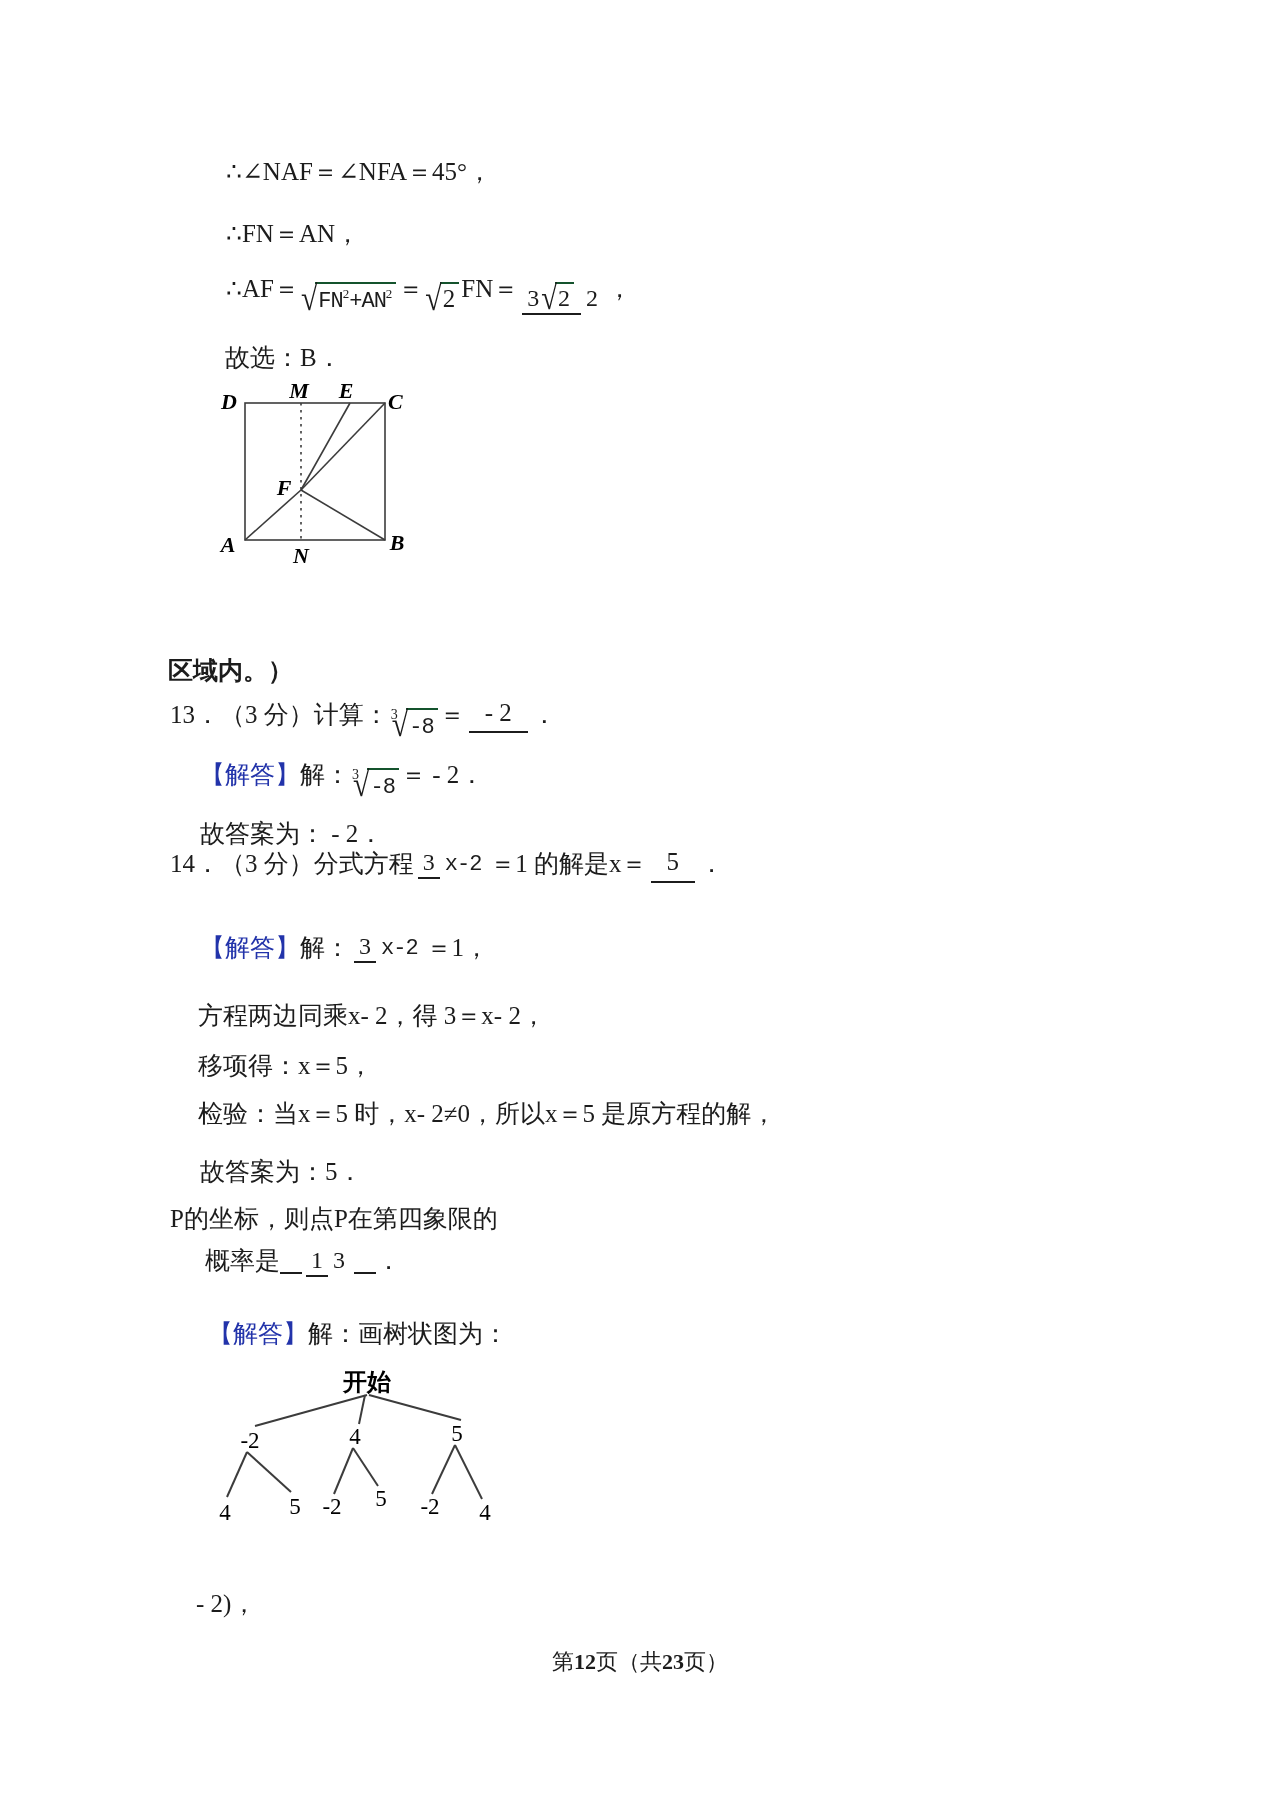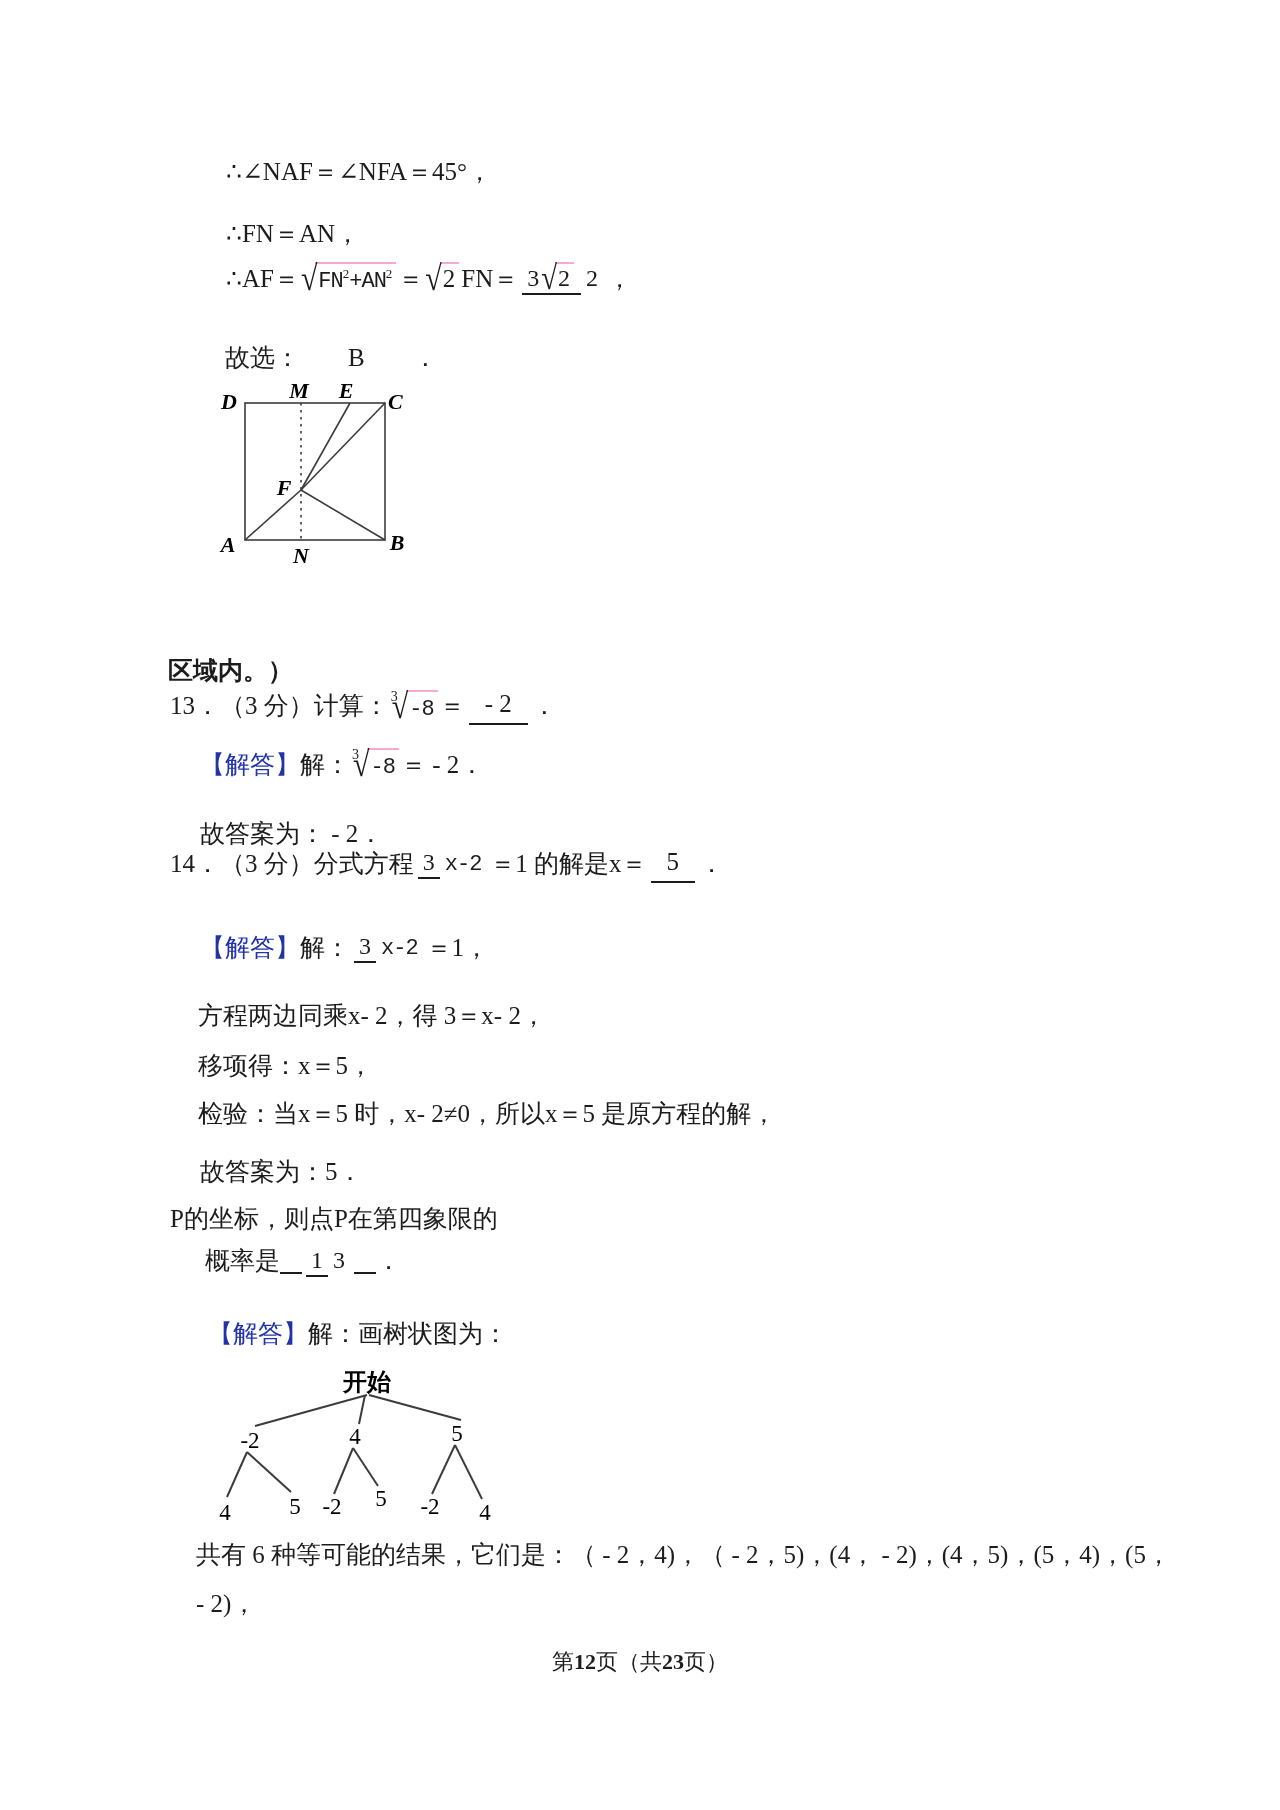--- a/index.html
+++ b/index.html
@@ -14,21 +14,21 @@
   .line span{display:inline-block;}
   .it{}
   .bd{font-weight:bold;}
   .blue{color:#2233aa;}
   .tt{font-family:"Liberation Mono","DejaVu Sans Mono",monospace;font-size:22px;letter-spacing:-1px;}
   .sup{font-size:13px;position:relative;top:-9px;}
   
   .sqrt{display:inline-flex;align-items:flex-end;margin:0 2px;}
   .ridx{font-size:14px;margin-right:-6px;transform:translateY(-14px);z-index:2;}
   .rsign{font-size:1.2em;line-height:1;transform:scaleY(1.18) translateY(1px);margin-right:-2px;}
-  .rbody{border-top:2px solid #f9a8d4;padding:2px 4px 0 3px;line-height:1.05;display:inline-flex;align-items:center;}
+  .rbody{border-top:2px solid #14532d;padding:2px 4px 0 3px;line-height:1.05;display:inline-flex;align-items:center;margin-top:20px;}
   
   .frac{display:inline-flex;flex-direction:column;align-items:center;margin:0 4px;
         font-size:24px;line-height:1.1;vertical-align:middle;}
   .frac .num{border-bottom:2px solid #1c1c1c;padding:0 5px 2px;display:inline-flex;align-items:flex-end;justify-content:center;}
   .frac .den{padding:2px 5px 0;display:inline-flex;justify-content:center;}
   
   .blank{border-bottom:2px solid #1c1c1c;padding:0 16px 2px;margin:0 4px;display:inline-flex;align-items:center;justify-content:center;}
   .uline{width:22px;border-bottom:2px solid #1c1c1c;align-self:flex-end;margin-bottom:4px;}
   svg text{font-family:"Liberation Serif","DejaVu Serif",serif;}
   .figlbl{font-style:italic;font-size:22px;font-weight:bold;}
@@ -65,21 +65,21 @@
       <span class="it">FN</span>
       <span>＝</span>
       <span class="frac"><span class="num">
           <span>3</span>
           <span class="sqrt"><span class="rsign">√</span><span class="rbody"><span>2</span></span></span>
         </span><span class="den">
           <span>2</span>
         </span></span>
       <span>，</span>
     </div>
-  <div class="line" style="top:342px;left:225px;gap:48px;">
+  <div class="line" style="top:342px;left:225px;">
       <span>故选：</span>
       <span class="it">B</span>
       <span>．</span>
     </div>
 
   <svg style="position:absolute;top:383px;left:193px;" width="240" height="190" viewBox="0 0 240 190">
     <rect x="52" y="20" width="140" height="137" fill="none" stroke="#3c3c3c" stroke-width="1.6"></rect>
     <line x1="108" y1="20" x2="108" y2="157" stroke="#3c3c3c" stroke-width="1.6" stroke-dasharray="2.5,4.5"></line>
     <line x1="52" y1="157" x2="108" y2="107" stroke="#3c3c3c" stroke-width="1.6"></line>
     <line x1="108" y1="107" x2="157" y2="20" stroke="#3c3c3c" stroke-width="1.6"></line>
@@ -195,21 +195,20 @@
     <text class="treelbl" x="150" y="82" text-anchor="middle">4</text>
     <text class="treelbl" x="252" y="79" text-anchor="middle">5</text>
     <text class="treelbl" x="20" y="158" text-anchor="middle">4</text>
     <text class="treelbl" x="90" y="152" text-anchor="middle">5</text>
     <text class="treelbl" x="127" y="152" text-anchor="middle">-2</text>
     <text class="treelbl" x="176" y="144" text-anchor="middle">5</text>
     <text class="treelbl" x="225" y="152" text-anchor="middle">-2</text>
     <text class="treelbl" x="280" y="158" text-anchor="middle">4</text>
   </svg>
 
-  <div class="line" style="top:1539px;left:196px;">共有 6 种等可能的结果，它们是：（ - 2，4)，（ - 2，5)，(4， - 2)，(4，5)，(5，4)，(5，</div>
   <div class="line" style="top:1588px;left:196px;"> - 2)，</div>
 
   <div class="line center ft" style="top:1648px;">
       <span>第 </span>
       <span class="bd">12</span>
       <span> 页（共 </span>
       <span class="bd">23</span>
       <span> 页）</span>
     </div>
 

